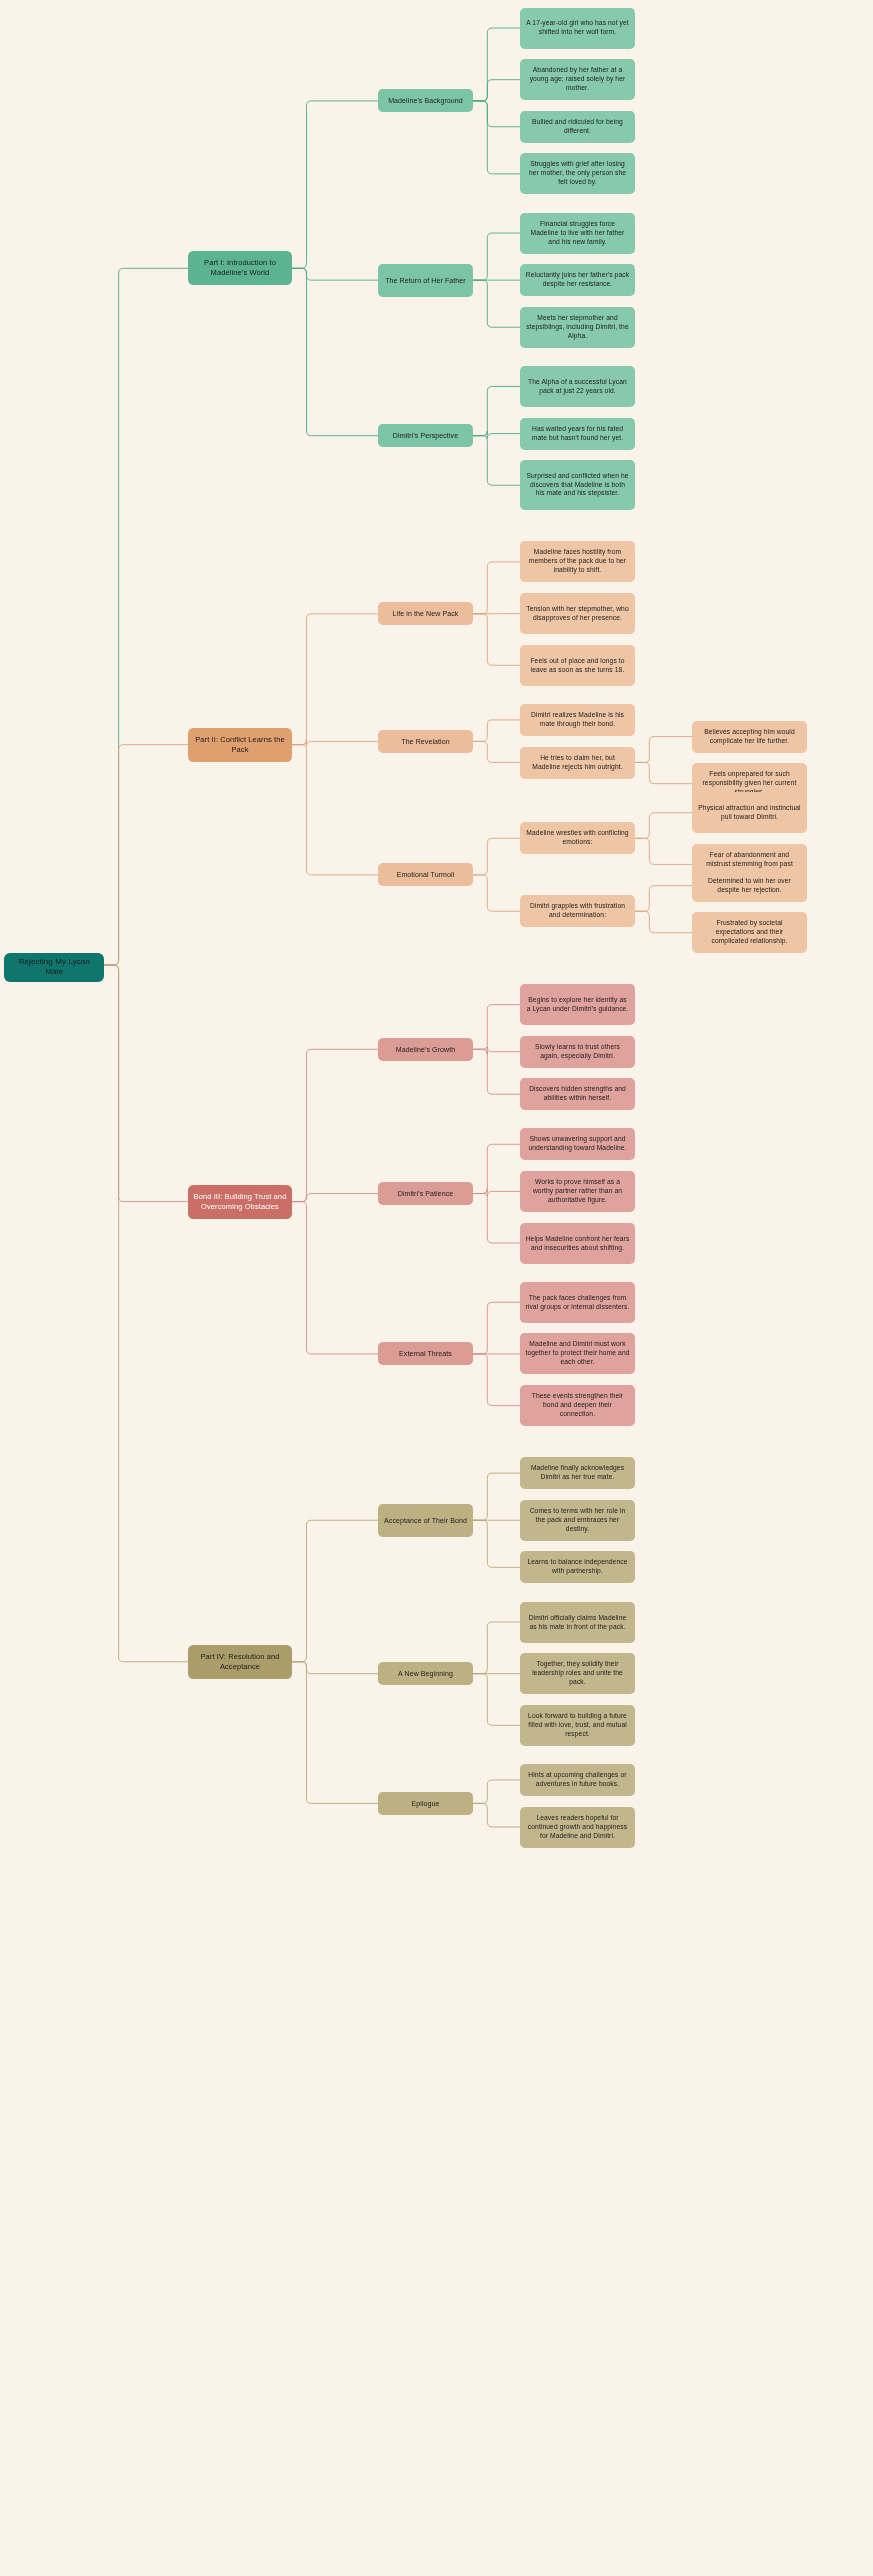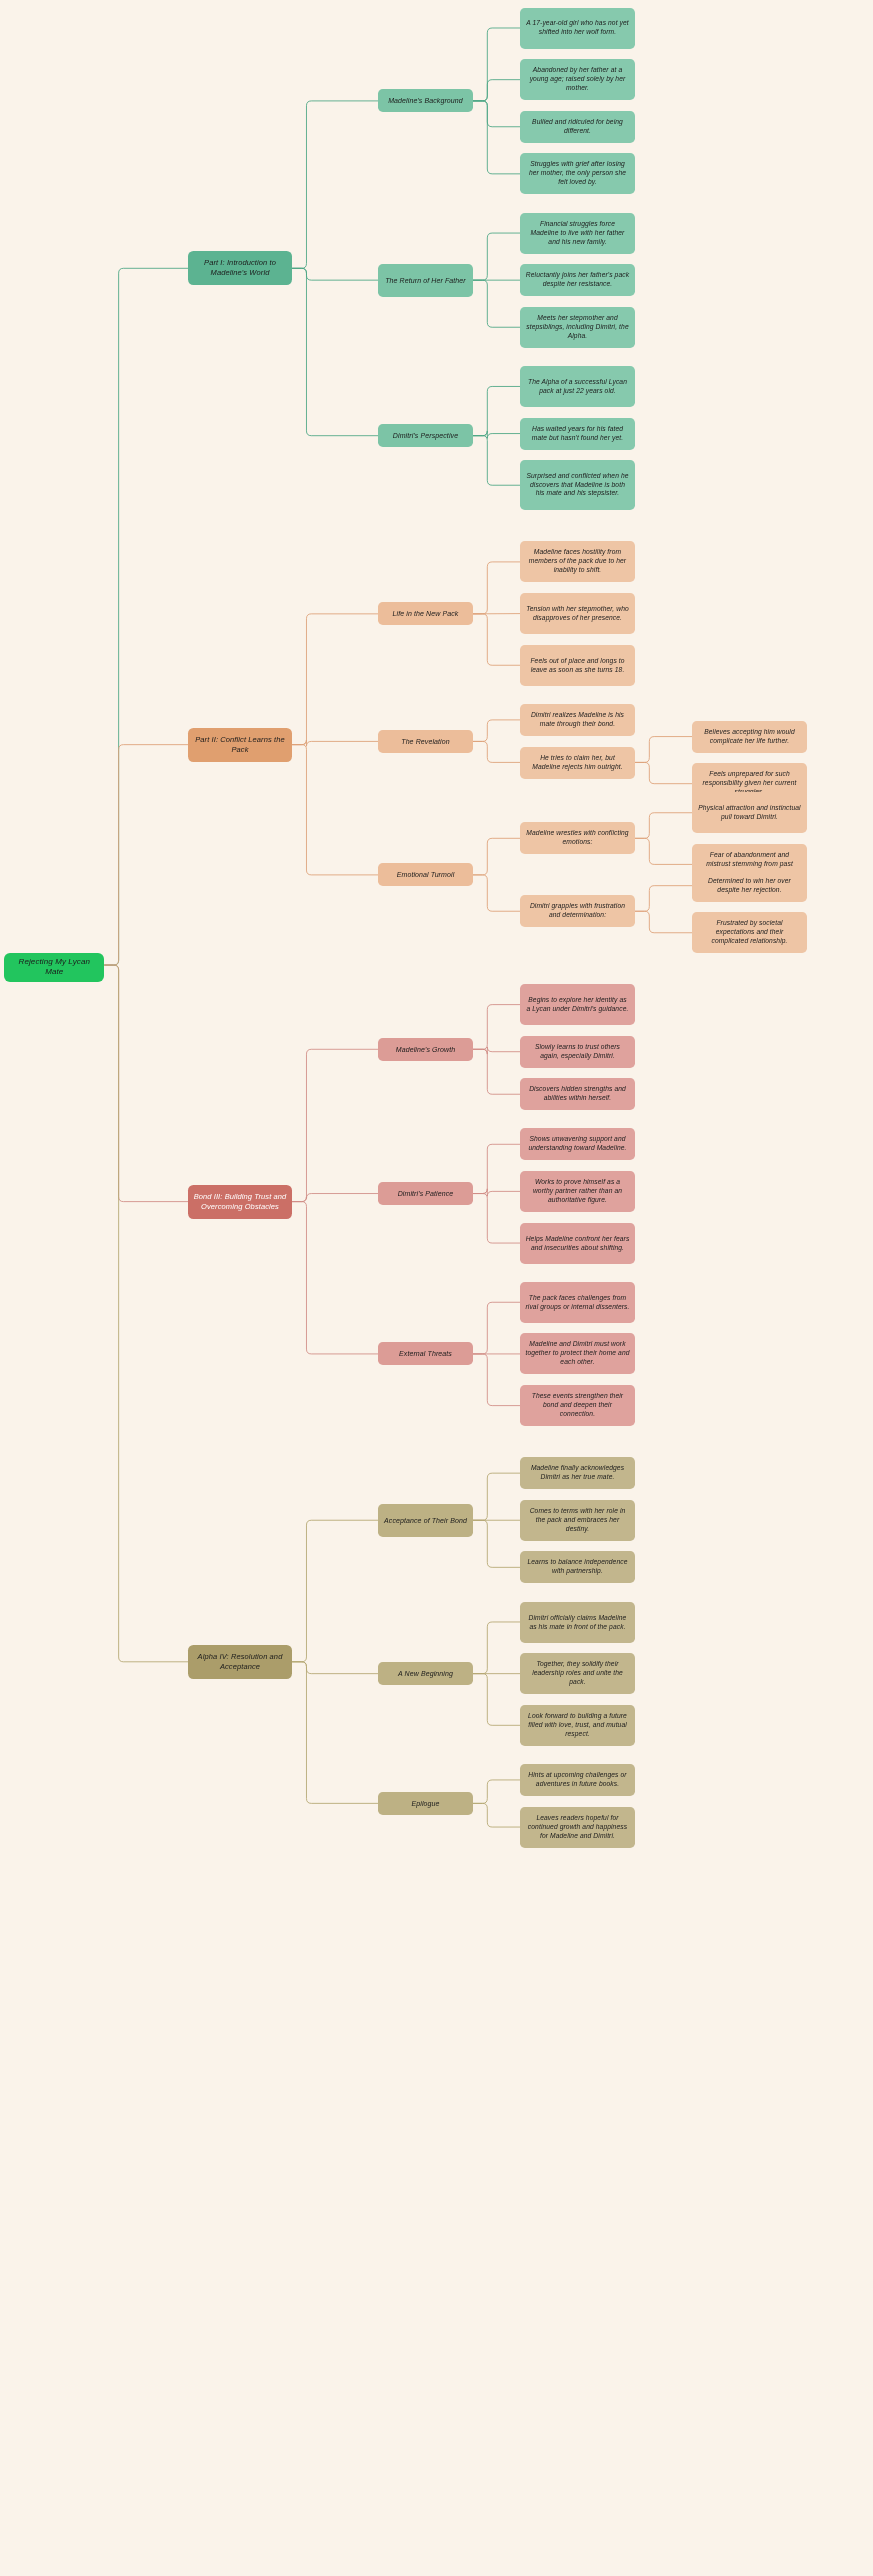--- a/index.html
+++ b/index.html
@@ -53,21 +53,21 @@
   .node.leaf {
     font-size: 6.7px;
   }
   .node.leaf2 {
     font-size: 6.7px;
   }
 </style>
 </head>
 <body>
 
-<div id="map" style="height: 2576px; font-style: italic;">
+<div id="map" style="height: 2576px;">
   <svg class="links" id="links" xmlns="http://www.w3.org/2000/svg" height="2576" style="height: 2576px;" viewBox="0 0 1623 4786" width="874">
       <path d="M 879 187.5 L 896 187.5 Q 905 187.5 905 178.5 L 905 61 Q 905 52 914 52 L 966 52" fill="none" stroke="#4aa584" stroke-width="1.6" stroke-linecap="round"></path>
       <path d="M 879 187.5 L 896 187.5 Q 905 187.5 905 178.5 L 905 157 Q 905 148 914 148 L 966 148" fill="none" stroke="#4aa584" stroke-width="1.6" stroke-linecap="round"></path>
       <path d="M 879 187.5 L 896 187.5 Q 905 187.5 905 196.5 L 905 226.5 Q 905 235.5 914 235.5 L 966 235.5" fill="none" stroke="#4aa584" stroke-width="1.6" stroke-linecap="round"></path>
       <path d="M 879 187.5 L 896 187.5 Q 905 187.5 905 196.5 L 905 314 Q 905 323 914 323 L 966 323" fill="none" stroke="#4aa584" stroke-width="1.6" stroke-linecap="round"></path>
       <path d="M 879 520.5 L 896 520.5 Q 905 520.5 905 511.5 L 905 442 Q 905 433 914 433 L 966 433" fill="none" stroke="#4aa584" stroke-width="1.6" stroke-linecap="round"></path>
       <path d="M 879 520.5 L 966 520.5" fill="none" stroke="#4aa584" stroke-width="1.6" stroke-linecap="round"></path>
       <path d="M 879 520.5 L 896 520.5 Q 905 520.5 905 529.5 L 905 599 Q 905 608 914 608 L 966 608" fill="none" stroke="#4aa584" stroke-width="1.6" stroke-linecap="round"></path>
       <path d="M 879 809.5 L 896 809.5 Q 905 809.5 905 800.5 L 905 727 Q 905 718 914 718 L 966 718" fill="none" stroke="#4aa584" stroke-width="1.6" stroke-linecap="round"></path>
       <path d="M 879 809.5 L 896 809.5 Q 905 809.5 905 800.5 L 905 814.5 Q 905 805.5 914 805.5 L 966 805.5" fill="none" stroke="#4aa584" stroke-width="1.6" stroke-linecap="round"></path>
@@ -168,17 +168,17 @@
       <div class="node leaf" style="left: 520px; top: 1500px; width: 115px; min-height: 41px; background: rgb(194, 182, 141); color: rgb(27, 27, 27);">Comes to terms with her role in the pack and embraces her destiny.</div>
       <div class="node leaf" style="left: 520px; top: 1551px; width: 115px; min-height: 32px; background: rgb(194, 182, 141); color: rgb(27, 27, 27);">Learns to balance independence with partnership.</div>
       <div class="node sub" style="left: 378px; top: 1504px; width: 95px; min-height: 33px; background: rgb(189, 177, 132); color: rgb(27, 27, 27);">Acceptance of Their Bond</div>
       <div class="node leaf" style="left: 520px; top: 1602px; width: 115px; min-height: 41px; background: rgb(194, 182, 141); color: rgb(27, 27, 27);">Dimitri officially claims Madeline as his mate in front of the pack.</div>
       <div class="node leaf" style="left: 520px; top: 1653px; width: 115px; min-height: 41px; background: rgb(194, 182, 141); color: rgb(27, 27, 27);">Together, they solidify their leadership roles and unite the pack.</div>
       <div class="node leaf" style="left: 520px; top: 1705px; width: 115px; min-height: 41px; background: rgb(194, 182, 141); color: rgb(27, 27, 27);">Look forward to building a future filled with love, trust, and mutual respect.</div>
       <div class="node sub" style="left: 378px; top: 1662px; width: 95px; min-height: 23px; background: rgb(189, 177, 132); color: rgb(27, 27, 27);">A New Beginning</div>
       <div class="node leaf" style="left: 520px; top: 1764px; width: 115px; min-height: 32px; background: rgb(194, 182, 141); color: rgb(27, 27, 27);">Hints at upcoming challenges or adventures in future books.</div>
       <div class="node leaf" style="left: 520px; top: 1807px; width: 115px; min-height: 41px; background: rgb(194, 182, 141); color: rgb(27, 27, 27);">Leaves readers hopeful for continued growth and happiness for Madeline and Dimitri.</div>
       <div class="node sub" style="left: 378px; top: 1792px; width: 95px; min-height: 23px; background: rgb(189, 177, 132); color: rgb(27, 27, 27);">Epilogue</div>
-      <div class="node part" style="left: 188px; top: 1645px; width: 104px; min-height: 34px; background: rgb(171, 157, 106); color: rgb(27, 27, 27);">Alpha IV: Resolution and Acceptance</div>
-      <div class="node root" style="left: 4.3px; top: 953px; width: 100px; min-height: 25px; background: #22c55e; color: rgb(27, 27, 27);">Rejecting My Lycan Mate</div>
+      <div class="node part" style="left: 188px; top: 1645px; width: 104px; min-height: 34px; background: rgb(171, 157, 106); color: rgb(27, 27, 27);">Part IV: Resolution and Acceptance</div>
+      <div class="node root" style="left: 4.3px; top: 953px; width: 100px; min-height: 25px; background: #0f766e; color: rgb(27, 27, 27);">Rejecting My Lycan Mate</div>
     </div>
 </div>
 
 
 </body></html>

